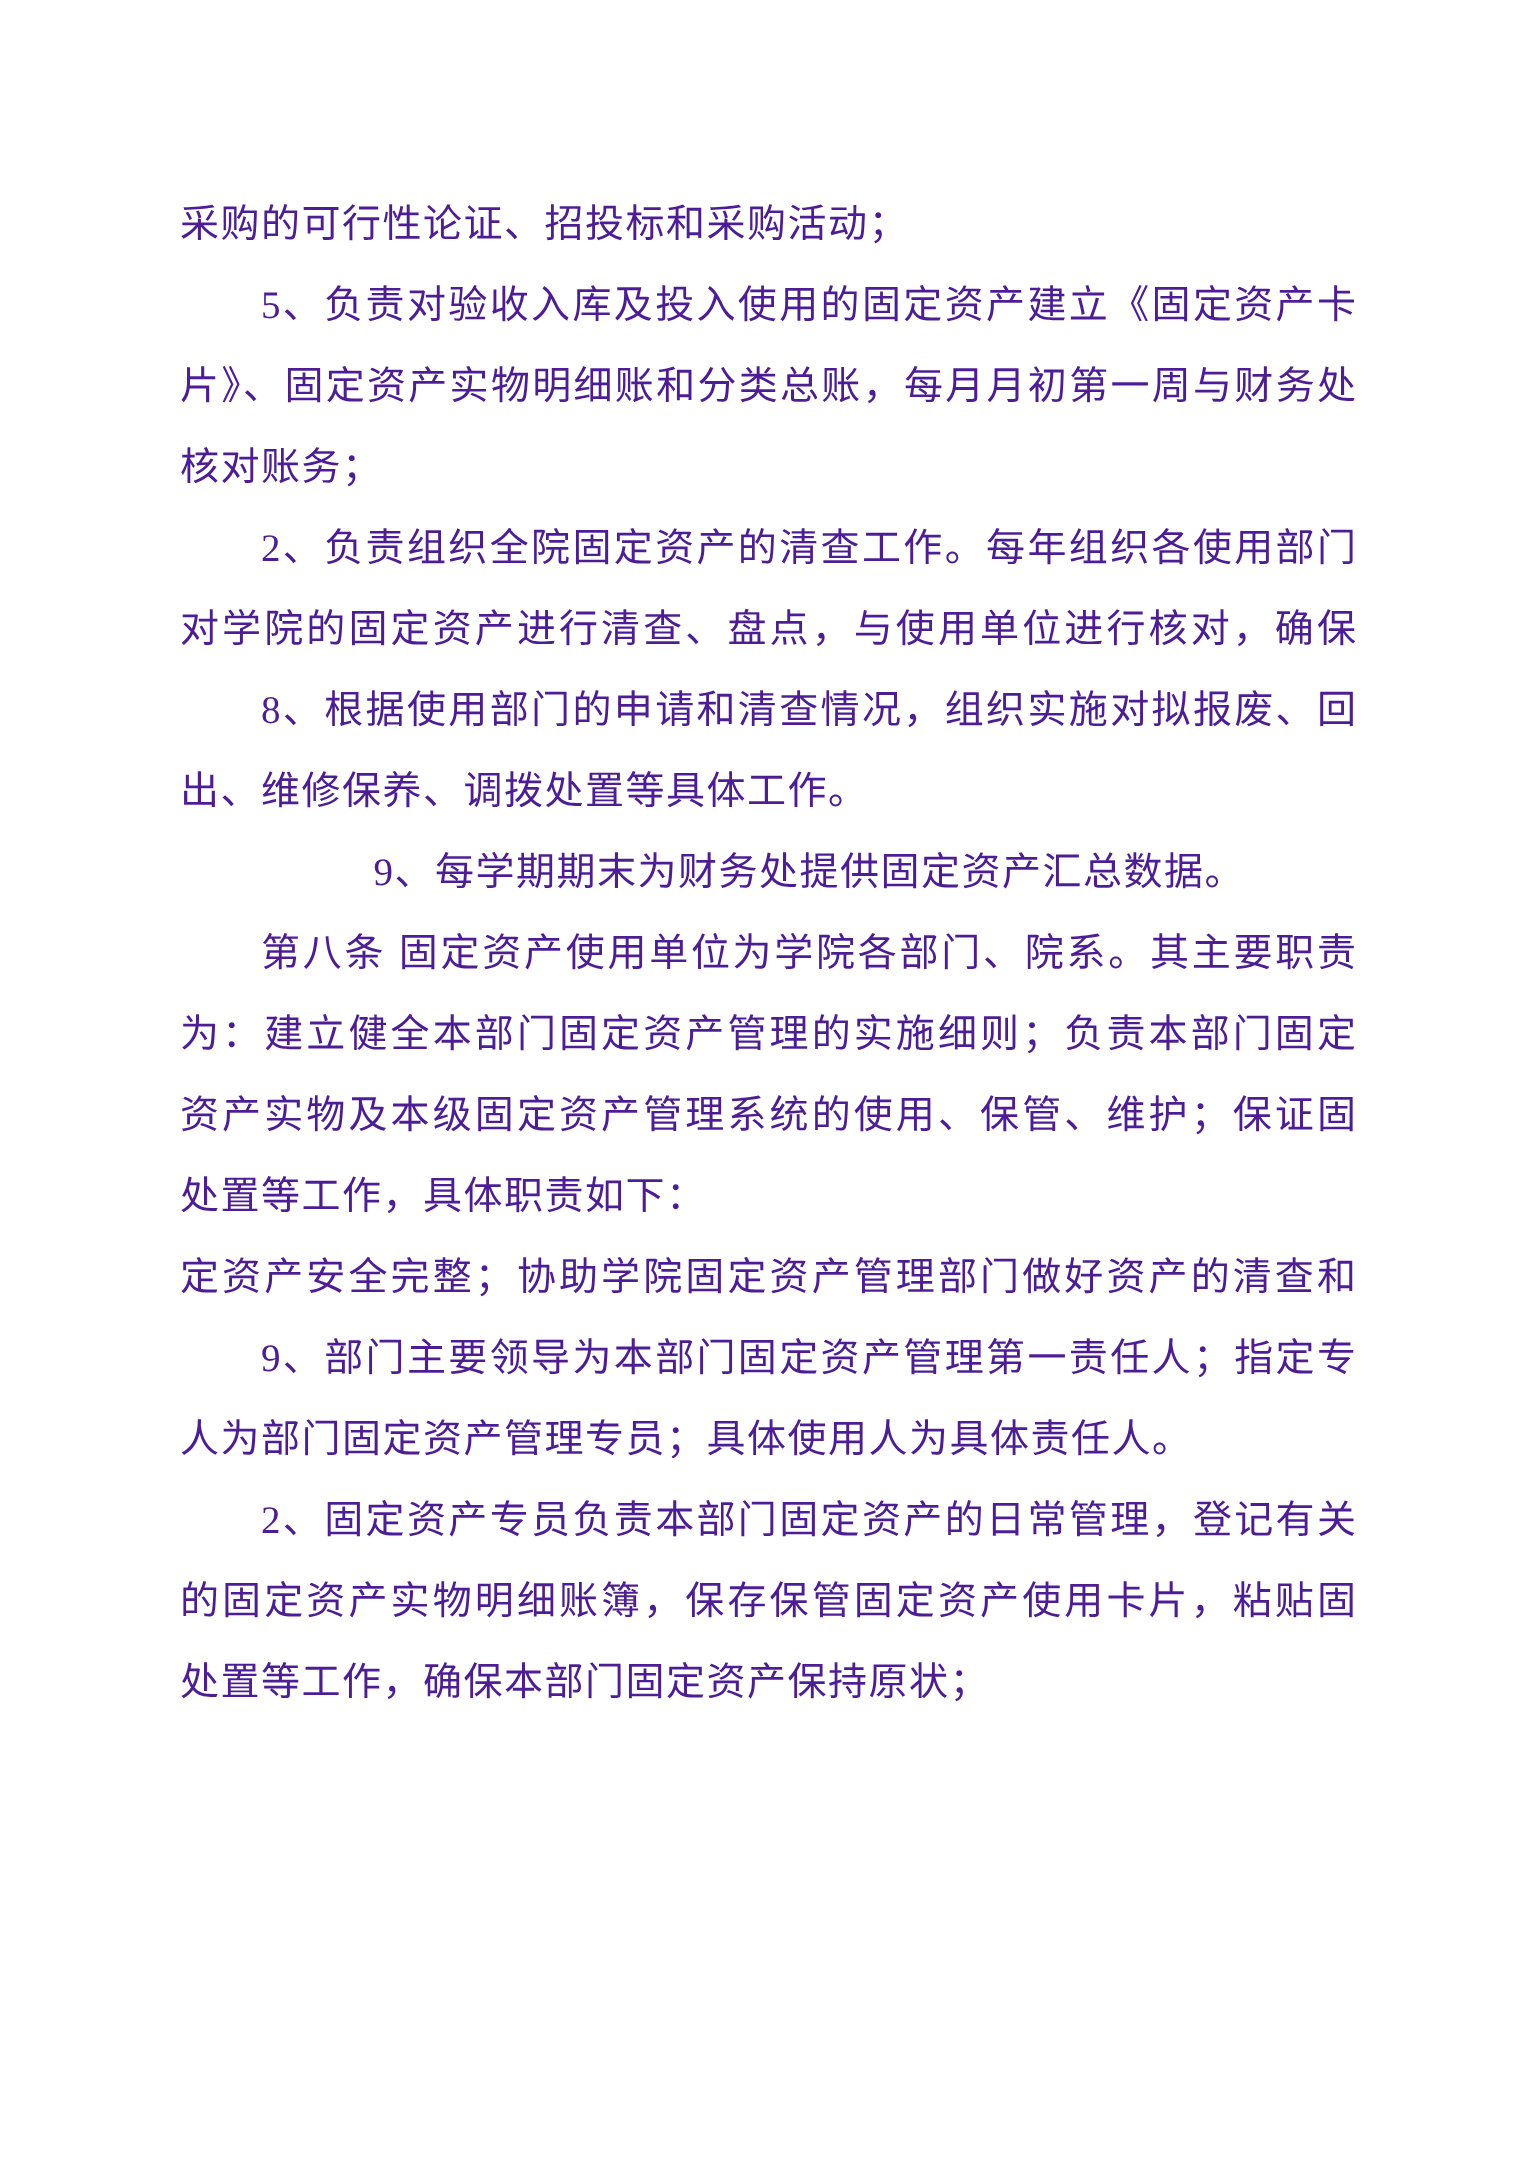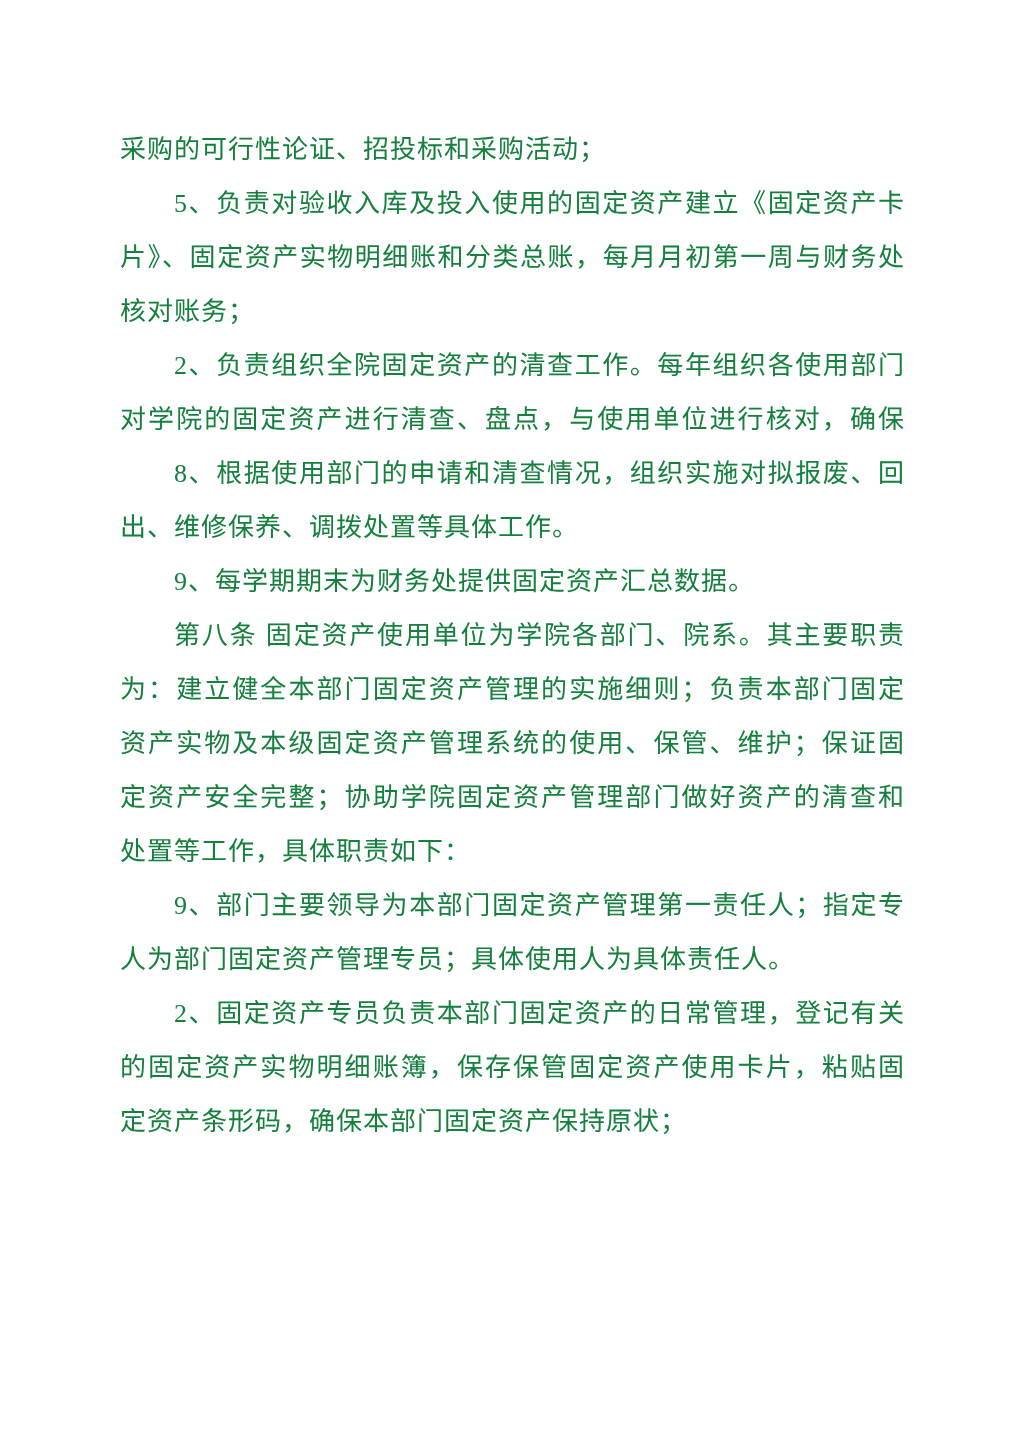--- a/index.html
+++ b/index.html
@@ -15,21 +15,21 @@
     margin: 0 auto;
     background: #ffffff;
     overflow: hidden;
     font-family: "Liberation Serif", "DejaVu Serif", serif;
   }
   .text-block {
     position: absolute;
     left: 120px;
     top: 123px;
     width: 785px;
-    color: #15803d;
+    color: #4c1d95;
     font-size: 26px;
     letter-spacing: 1px;
     font-weight: 400;
   }
   .line {
     height: 54px;
     line-height: 54px;
     white-space: nowrap;
     overflow: visible;
   }
@@ -40,40 +40,41 @@
     text-align-last: justify;
     text-justify: inter-character;
   }
   
   .line.l {
     text-align: left;
   }
   
   .line.in {
     text-indent: 54px;
+    text-align: center;
   }
 </style>
 </head>
 <body>
 
 <div class="page">
   <div class="text-block">
     <div class="line l">采购的可行性论证、招投标和采购活动；</div>
     <div class="line j in">5、负责对验收入库及投入使用的固定资产建立《固定资产卡</div>
     <div class="line j">片》、固定资产实物明细账和分类总账，每月月初第一周与财务处</div>
     <div class="line l">核对账务；</div>
     <div class="line j in">2、负责组织全院固定资产的清查工作。每年组织各使用部门</div>
     <div class="line j">对学院的固定资产进行清查、盘点，与使用单位进行核对，确保</div>
     <div class="line j in">8、根据使用部门的申请和清查情况，组织实施对拟报废、回</div>
     <div class="line l">出、维修保养、调拨处置等具体工作。</div>
     <div class="line l in">9、每学期期末为财务处提供固定资产汇总数据。</div>
     <div class="line j in">第八条 固定资产使用单位为学院各部门、院系。其主要职责</div>
     <div class="line j">为：建立健全本部门固定资产管理的实施细则；负责本部门固定</div>
     <div class="line j">资产实物及本级固定资产管理系统的使用、保管、维护；保证固</div>
+    <div class="line l">处置等工作，具体职责如下：</div>
     <div class="line j">定资产安全完整；协助学院固定资产管理部门做好资产的清查和</div>
-    <div class="line l">处置等工作，具体职责如下：</div>
     <div class="line j in">9、部门主要领导为本部门固定资产管理第一责任人；指定专</div>
     <div class="line l">人为部门固定资产管理专员；具体使用人为具体责任人。</div>
     <div class="line j in">2、固定资产专员负责本部门固定资产的日常管理，登记有关</div>
     <div class="line j">的固定资产实物明细账簿，保存保管固定资产使用卡片，粘贴固</div>
-    <div class="line l">定资产条形码，确保本部门固定资产保持原状；</div>
+    <div class="line l">处置等工作，确保本部门固定资产保持原状；</div>
   </div>
 </div>
 
 </body></html>

